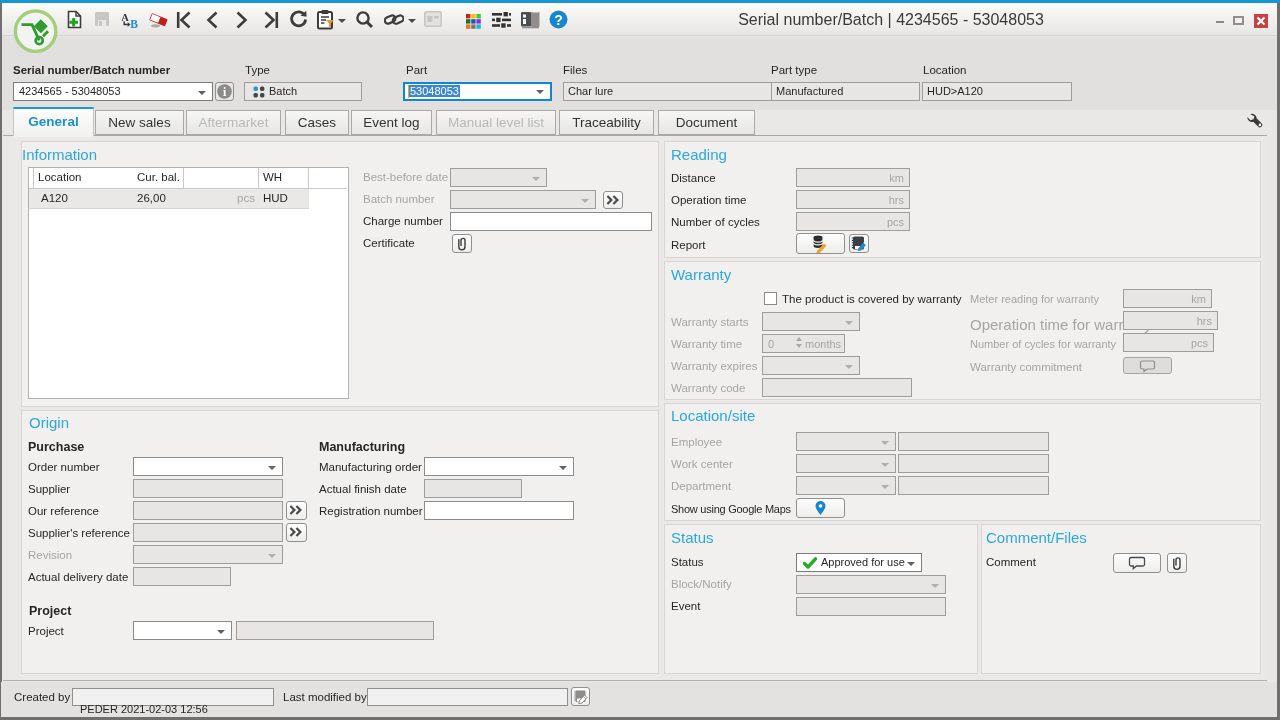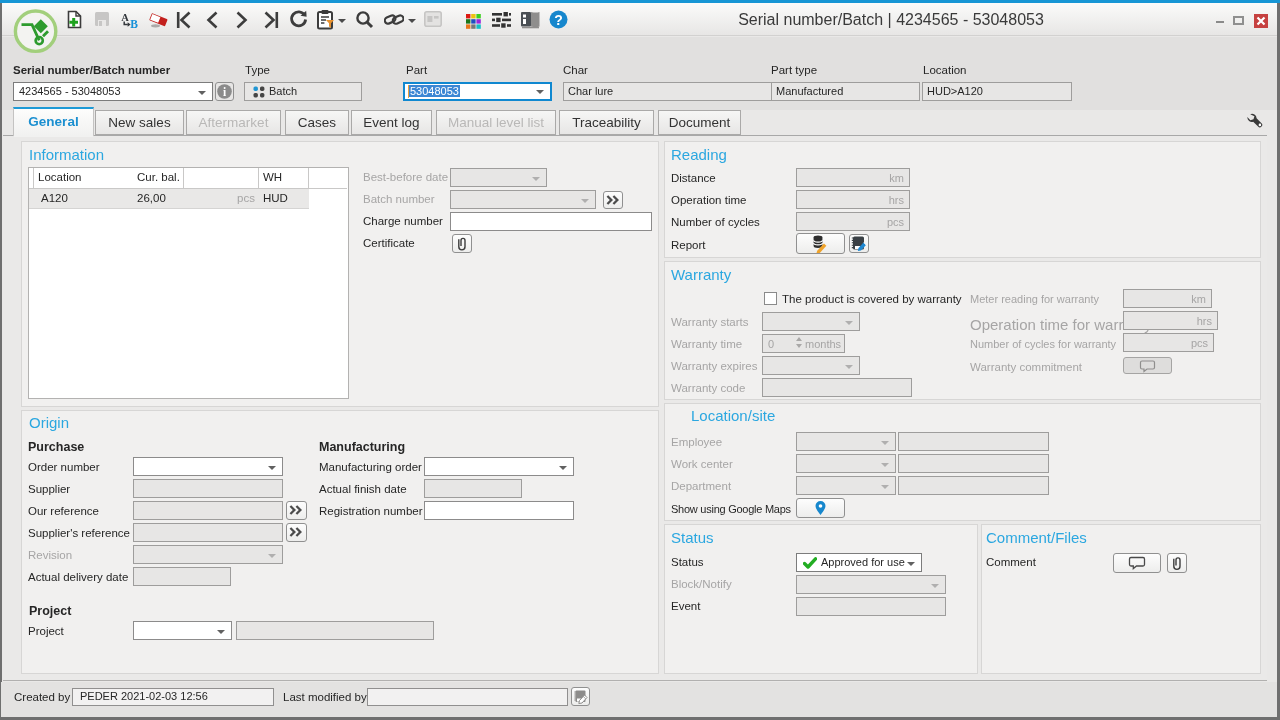--- a/index.html
+++ b/index.html
@@ -142,21 +142,21 @@
  <path d="M2 17.5 h17" stroke="#8f8e8d" stroke-width="1.6"></path>
 </svg>
 <svg class="ab" style="left:549px;top:10px" width="19" height="19" viewBox="0 0 19 19">
  <circle cx="9.5" cy="9.5" r="9" fill="#1787cd"></circle>
  <text x="9.5" y="14.5" font-size="14" font-weight="bold" fill="#fff" text-anchor="middle" font-family="Liberation Sans">?</text>
 </svg>
 
 <div class="lb bold" style="left:13px;top:64px">Serial number/Batch number</div>
 <div class="lb" style="left:245px;top:64px">Type</div>
 <div class="lb" style="left:406px;top:64px">Part</div>
-<div class="lb" style="left:563px;top:64px">Char</div>
+<div class="lb" style="left:563px;top:64px">Files</div>
 <div class="lb" style="left:771px;top:64px">Part type</div>
 <div class="lb" style="left:923px;top:64px">Location</div>
 
 <div class="fl wh" style="left:13px;top:82px;width:200px;border-color:#7c7c7c">
     <span style="position:absolute;left:5px;top:2px">4234565 - 53048053</span>
     <i class="ar"></i>
   </div>
 <div class="btn" style="left:215px;top:82px;width:19px;height:19px;background:#e7e6e5">
  <svg width="17" height="17" viewBox="0 0 17 17">
       <circle cx="8.5" cy="8.5" r="7.3" fill="#8b8b8b"></circle>
@@ -193,39 +193,39 @@
 .tab{position:absolute;top:110px;height:25px;background:linear-gradient(#f6f6f5,#e7e6e5);border:1px solid #aaa9a8;font-size:13.5px;color:#333;text-align:center;line-height:24px}
 .tab.off{color:#b9b8b7}
 </style>
 <div class="ab" style="left:13px;top:107px;width:81px;height:29px;background:linear-gradient(#fdfdfc,#f1f1f0);border:1px solid #c4c3c2;border-bottom:none;border-top:2px solid #1e9ad6;z-index:3;text-align:center;line-height:25px;font-size:13.5px;font-weight:bold;color:#1b8fd0">General</div>
 <div class="tab" style="left:95px;width:89px">New sales</div>
 <div class="tab off" style="left:186px;width:95px">Aftermarket</div>
 <div class="tab" style="left:285px;width:64px">Cases</div>
 <div class="tab" style="left:351px;width:81px">Event log</div>
 <div class="tab off" style="left:436px;width:120px">Manual level list</div>
 <div class="tab" style="left:559px;width:95px">Traceability</div>
-<div class="tab" style="left:658px;width:83px">Document</div>
+<div class="tab" style="left:658px;width:97px">Document</div>
 <svg class="ab" style="left:1246px;top:112px" width="18" height="18" viewBox="0 0 18 18">
     <path d="M4.2 2.2 A4.6 4.6 0 0 1 10.6 6.3 L15.5 11.2 A2.4 2.4 0 1 1 12.1 14.6 L7.2 9.7 A4.6 4.6 0 0 1 1.3 5.1 L4.4 8.2 L7.5 7.3 L8.4 4.2 L4.2 2.2 Z" fill="#3a3a3a"></path>
     <circle cx="13.9" cy="12.9" r="1.3" fill="#fff"></circle>
   </svg>
 
 <div class="ab" style="left:3px;top:135px;width:1264px;height:1px;background:#a8a8a8"></div>
 <div class="ab" style="left:3px;top:136px;width:1264px;height:545px;background:#eae9e8;border-bottom:1px solid #b1b0af"></div>
 <div class="ab" style="left:14px;top:135px;width:79px;height:2px;background:#f1f1f0"></div>
 
 <div class="panel" style="left:21px;top:141px;width:638px;height:266px"></div>
 <div class="panel" style="left:21px;top:410px;width:638px;height:264px"></div>
 <div class="panel" style="left:664px;top:141px;width:597px;height:117px"></div>
 <div class="panel" style="left:664px;top:261px;width:597px;height:139px"></div>
 <div class="panel" style="left:664px;top:403px;width:597px;height:118px"></div>
 <div class="panel" style="left:664px;top:524px;width:314px;height:150px"></div>
 <div class="panel" style="left:981px;top:524px;width:280px;height:150px"></div>
 
-<div class="ptitle" style="left:29px;top:146px">Information</div>
+<div class="ptitle" style="left:22px;top:146px">Information</div>
 <div class="ab" style="left:28px;top:167px;width:321px;height:232px;background:#fff;border:1px solid #b3b2b1">
  <div class="ab" style="left:4px;top:0;width:1px;height:41px;background:#c9c8c7"></div>
  <div class="ab" style="left:0;top:20px;width:318px;height:1px;background:#c9c8c7"></div>
  <div class="ab" style="left:154px;top:0;width:1px;height:41px;background:#c9c8c7"></div>
  <div class="ab" style="left:229px;top:0;width:1px;height:41px;background:#c9c8c7"></div>
  <div class="ab" style="left:279px;top:0;width:1px;height:41px;background:#c9c8c7"></div>
  <div class="ab" style="left:0;top:21px;width:280px;height:20px;background:#e9e8e7;border-bottom:1px solid #d5d4d3"></div>
  <div class="lb" style="left:9px;top:3px">Location</div>
  <div class="lb" style="left:108px;top:3px;width:94px;text-align:left">Cur. bal.</div>
  <div class="lb" style="left:234px;top:3px">WH</div>
@@ -325,21 +325,21 @@
   </div>
 <div class="lb dis" style="left:970px;top:361px">Warranty commitment</div>
 <div class="btn" style="left:1123px;top:357px;width:49px;height:17px;background:#dedddc;border-color:#a5a4a3">
  <svg width="47" height="15" viewBox="0 0 47 15">
       <path d="M18 3 h11 a1.5 1.5 0 0 1 1.5 1.5 v5 a1.5 1.5 0 0 1 -1.5 1.5 h-6 l-3 2.4 v-2.4 h-2 a1.5 1.5 0 0 1 -1.5 -1.5 v-5 A1.5 1.5 0 0 1 18 3 Z" fill="none" stroke="#8f8e8d" stroke-width="1.2"></path>
     </svg>
 </div>
 <div class="lb dis" style="left:671px;top:382px">Warranty code</div>
 <div class="fl" style="left:762px;top:378px;width:150px"></div>
 
-<div class="ptitle" style="left:691px;top:407px">Location/site</div>
+<div class="ptitle" style="left:671px;top:407px">Location/site</div>
 <div class="lb dis" style="left:671px;top:436px">Employee</div>
 <div class="fl" style="left:796px;top:432px;width:100px">
     <i class="ar g"></i>
   </div>
 <div class="fl" style="left:898px;top:432px;width:151px"></div>
 <div class="lb dis" style="left:671px;top:458px">Work center</div>
 <div class="fl" style="left:796px;top:454px;width:100px">
     <i class="ar g"></i>
   </div>
 <div class="fl" style="left:898px;top:454px;width:151px"></div>
@@ -431,21 +431,21 @@
     <i class="ar"></i>
   </div>
 <div class="lb" style="left:319px;top:483px">Actual finish date</div>
 <div class="fl" style="left:424px;top:479px;width:98px"></div>
 <div class="lb" style="left:319px;top:505px">Registration number</div>
 <div class="fl wh" style="left:424px;top:501px;width:150px"></div>
 
 <div class="ab" style="left:1px;top:682px;width:1276px;height:35px;background:#e3e2e1"></div>
 <div class="lb" style="left:14px;top:691px">Created by</div>
 <div class="fl" style="left:72px;top:688px;width:202px;height:18px;background:#f2f1f1;border-color:#908f8f">
-    <span style="position:absolute;left:7px;top:1px">PEDER 2021-02-03 12:56</span>
+    <span style="position:absolute;left:7px;top:14px">PEDER 2021-02-03 12:56</span>
   </div>
 <div class="lb" style="left:283px;top:691px">Last modified by</div>
 <div class="fl" style="left:367px;top:688px;width:201px;height:18px;background:#f2f1f1;border-color:#908f8f"></div>
 <div class="btn" style="left:571px;top:687px;width:19px;height:19px">
  <svg width="17" height="17" viewBox="0 0 17 17">
       <rect x="3.5" y="2.5" width="10" height="11.5" rx="1" fill="#8d8c8b"></rect>
       <path d="M3.9 4 h-1.6 M3.9 6 h-1.6 M3.9 8 h-1.6 M3.9 10 h-1.6 M3.9 12 h-1.6" stroke="#8d8c8b" stroke-width="1"></path>
       <rect x="5" y="10.5" width="4.5" height="3" fill="#fff"></rect>
       <path d="M7.5 12.5 L12.5 7 L15 9.5 L10 15 L6.8 15.5 Z" fill="#fff" stroke="#8d8c8b" stroke-width="1"></path>
       <path d="M11.2 8.4 L13.6 10.8" stroke="#8d8c8b" stroke-width="0.8"></path>

